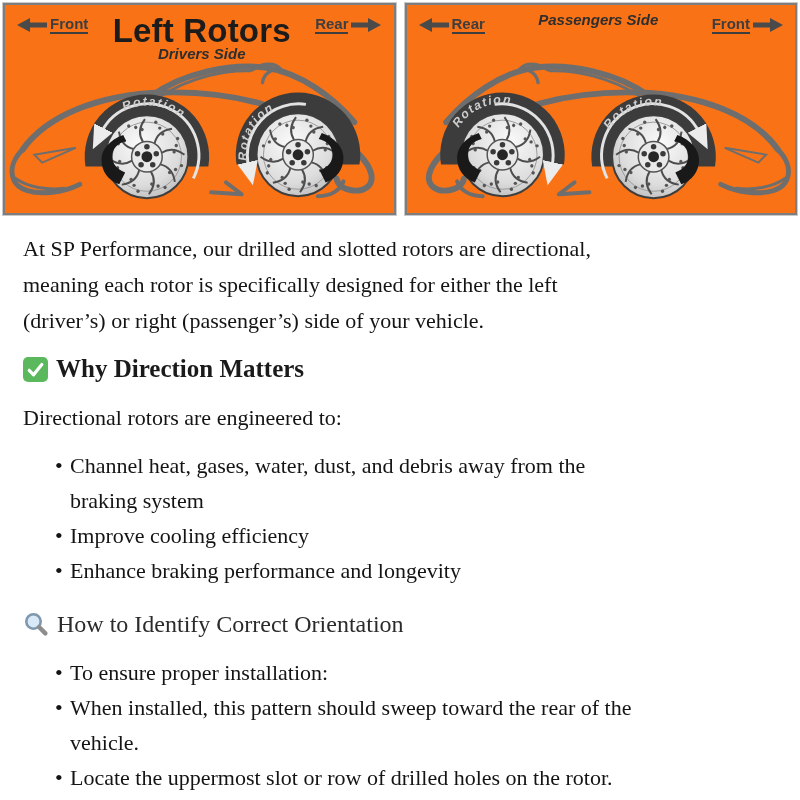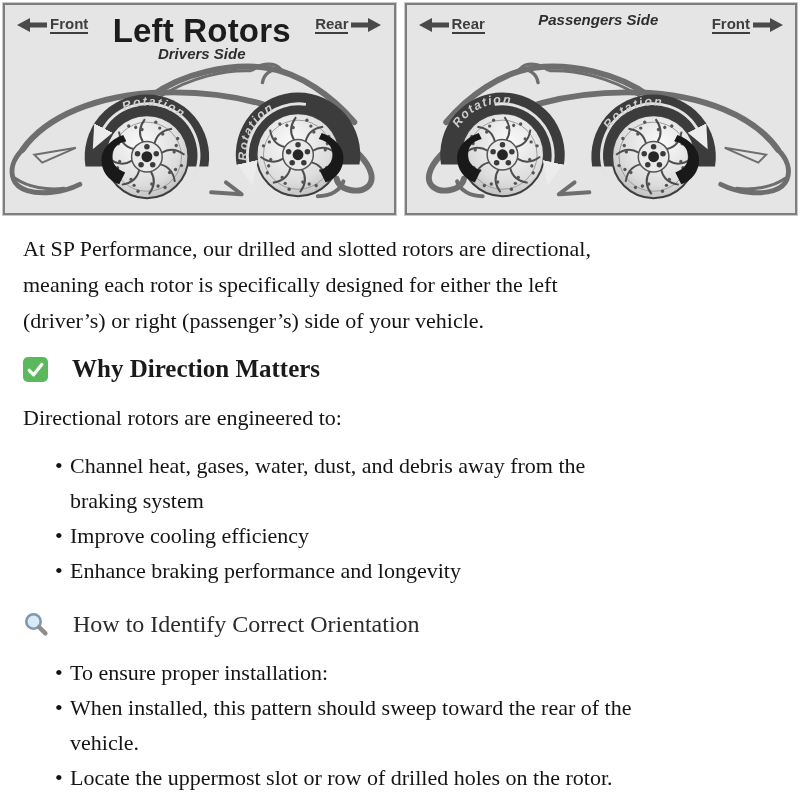--- a/index.html
+++ b/index.html
@@ -4,40 +4,40 @@
 <style>
   html,body{margin:0;padding:0;}
   body{
     width:800px;height:800px;overflow:hidden;background:#ffffff;
     font-family:"Liberation Serif",serif;color:#141414;
   }
   
   .diagram{display:flex;gap:9px;padding:3px 3px 0 3px;}
   .panel{
     flex:1;height:208px;border:2px solid #7e7e7e;outline:1px solid #c9c9c9;
-    background:#e5e5e5;position:relative;overflow:hidden;
+    background:#f97316;position:relative;overflow:hidden;
   }
   .panel-header{
     position:absolute;top:6px;left:0;right:0;
     display:flex;justify-content:space-between;align-items:flex-start;
     padding:0 12px;font-family:"Liberation Sans",sans-serif;
   }
   .dir{
     display:flex;align-items:center;gap:3px;margin-top:4px;
     font-weight:bold;font-size:15px;color:#3e3e3e;
   }
   .dir-label{border-bottom:2px solid #3e3e3e;line-height:17px;}
   .titles{text-align:center;color:#1c1c1c;}
   .panel-title{font-size:33px;font-weight:bold;line-height:28px;letter-spacing:.2px;margin-top:6px;}
   .panel-subtitle{font-size:15px;font-weight:bold;font-style:italic;line-height:17px;color:#2e2e2e;}
   .car-svg{position:absolute;left:0;bottom:0;width:100%;height:160px;display:block;}
   
   article{padding:0 28px 0 23px;font-size:22px;line-height:36px;}
   .intro{margin:16px 0 0 0;white-space:pre-line;}
-  .hrow{display:flex;align-items:center;gap:24px;}
+  .hrow{display:flex;align-items:center;gap:8px;}
   .hrow .icon{flex:0 0 auto;display:inline-flex;}
   .h1row{margin:15px 0 0 0;font-size:25px;font-weight:bold;color:#1a1a1a;line-height:30px;}
   .h2row{margin:21px 0 16px 0;font-size:24px;font-weight:400;color:#2b2b2b;line-height:30px;}
   .lead{margin:16px 0 0 0;}
   ul.blist{margin:12px 0 0 0;padding:0 0 0 32px;list-style:none;line-height:35px;}
   ul.blist li{position:relative;padding-left:15px;white-space:pre-line;}
   ul.blist li::before{content:"\2022";position:absolute;left:0;top:0;color:#141414;}
 </style>
 </head>
 <body>

